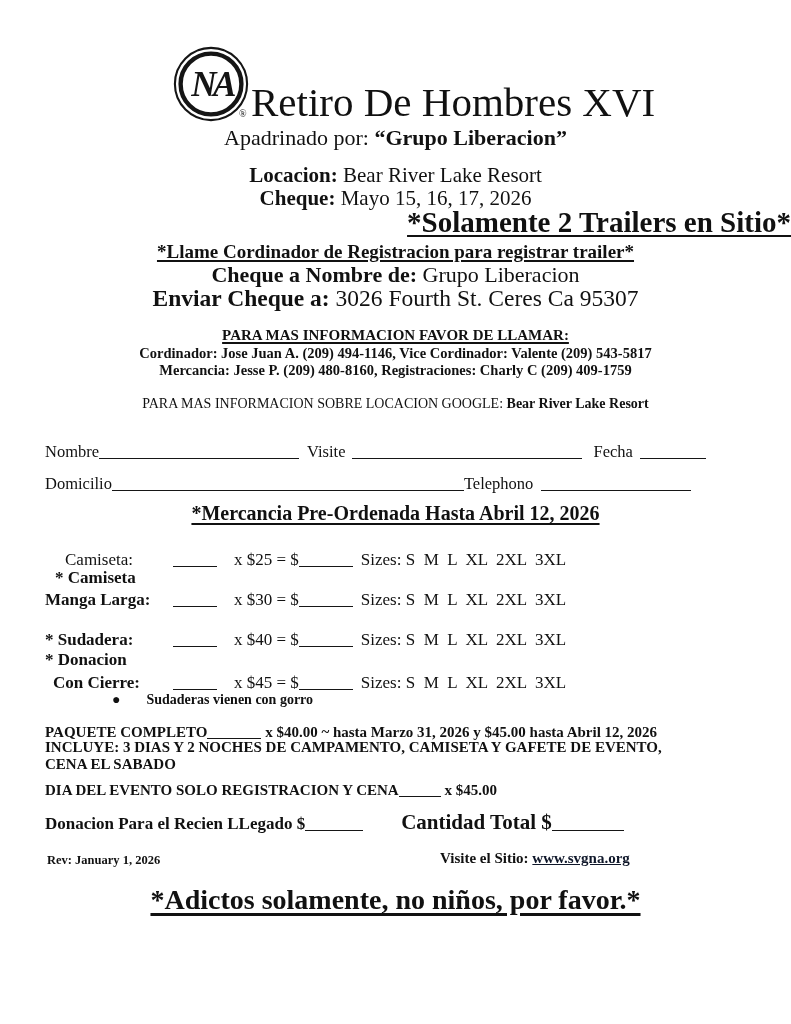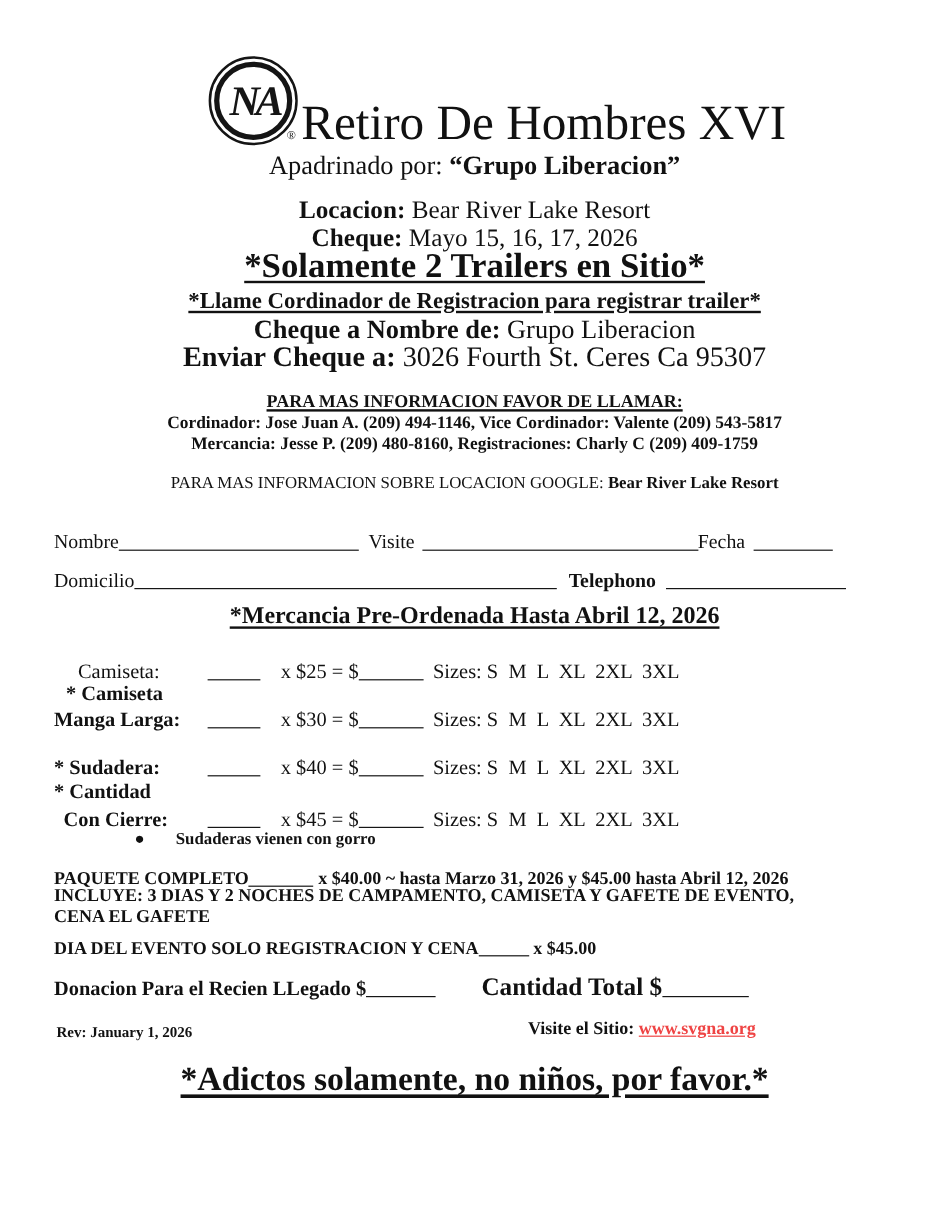--- a/index.html
+++ b/index.html
@@ -24,37 +24,37 @@
   .w44{width:44px}.w54{width:54px}.w42{width:42px}
   .w58{width:58px}.w72{width:72px}
 
   
   #logo{left:173px;top:46px;}
   #logo .reg{position:absolute;left:66px;top:62px;font-size:10px;}
   #title{left:251px;top:82px;font-size:41px;line-height:1.0;text-align:center;}
   #sponsor{top:125px;font-size:22px;}
   #location{top:163px;font-size:21px;}
   #date{top:186px;font-size:21px;}
-  #trailers{top:206px;font-size:29px;}
+  #trailers{top:206px;font-size:29px;text-align:right;}
   #llame{top:241px;font-size:19px;}
   #cheque{top:262px;font-size:22px;}
   #enviar{top:285px;font-size:23.5px;}
 
   #contact-heading{top:327px;font-size:15px;}
   #contact1{top:345px;font-size:14.5px;}
   #contact2{top:362px;font-size:14.5px;}
   #google{top:396px;font-size:14px;}
 
   
   .formrow{left:45px;display:flex;align-items:baseline;font-size:16.5px;}
   #row-nombre{top:440px;}
   #row-domicilio{top:472px;}
   .lbl-email{margin-left:8px;margin-right:6px;}
-  .lbl-fecha{margin-right:7px;}
-  .lbl-telephono{margin-left:10px;margin-right:8px;font-weight:bold;}
+  .lbl-fecha{margin-left:12px;margin-right:7px;}
+  .lbl-telephono{margin-right:8px;}
 
   #merch-heading{top:502px;font-size:20px;}
 
   
   .mrow{left:45px;display:flex;align-items:baseline;font-size:17px;}
   .mlabel{display:inline-block;width:128px;flex-shrink:0;}
   .indent20{padding-left:20px;box-sizing:border-box;}
   .indent8{padding-left:8px;box-sizing:border-box;}
   .mprice{margin-left:17px;}
   .msizes{margin-left:8px;}
@@ -166,57 +166,57 @@
   </div>
 
   <div class="abs mrow" id="mrow-3">
     <span class="mlabel b">* Sudadera:</span>
     <span class="bl w44"></span>
     <span class="mprice">x $40 = $</span>
     <span class="bl w54"></span>
     <span class="msizes pre">Sizes: S  M  L  XL  2XL  3XL</span>
   </div>
 
-  <div class="abs prelabel b" id="pre-2">* Cantidad</div>
+  <div class="abs prelabel b" id="pre-2">* Donacion</div>
   <div class="abs mrow" id="mrow-4">
     <span class="mlabel b indent8">Con Cierre:</span>
     <span class="bl w44"></span>
     <span class="mprice">x $45 = $</span>
     <span class="bl w54"></span>
     <span class="msizes pre">Sizes: S  M  L  XL  2XL  3XL</span>
   </div>
 
   <div class="abs b" id="bullet-line">
     <span>●</span>
     <span class="btxt">Sudaderas vienen con gorro</span>
   </div>
 
   <div class="abs pkg b" id="paq1">
     <span>PAQUETE COMPLETO</span>
     <span class="bl w54"></span>
     <span class="pre"> x $40.00 ~ hasta Marzo 31, 2026 y $45.00 hasta Abril 12, 2026</span>
   </div>
   <div class="abs b" id="paq2" style="left:45px;">INCLUYE: 3 DIAS Y 2 NOCHES DE CAMPAMENTO, CAMISETA Y GAFETE DE EVENTO,</div>
-  <div class="abs b" id="paq3" style="left:45px;">CENA EL GAFETE</div>
+  <div class="abs b" id="paq3" style="left:45px;">CENA EL SABADO</div>
 
   <div class="abs pkg b" id="dia">
     <span>DIA DEL EVENTO SOLO REGISTRACION Y CENA</span>
     <span class="bl w42"></span>
     <span class="pre"> x $45.00</span>
   </div>
 
   <div class="abs b" id="donacion">
     <span>Donacion Para el Recien LLegado $</span>
     <span class="bl w58"></span>
     <span class="total">Cantidad Total $</span>
     <span class="bl w72"></span>
   </div>
 
   <div class="abs b" id="rev">Rev: January 1, 2026</div>
   <div class="abs b" id="visite">
-    <span>Visite el Sitio: </span><a id="site-link" style="color: #ef4444;">www.svgna.org</a>
+    <span>Visite el Sitio: </span><a id="site-link" style="color: #0f172a;">www.svgna.org</a>
   </div>
 
   <div class="abs center b" id="adictos">
     <span>*Adictos solamente, no niños, por favor.*</span>
   </div>
 
 </div>
 
 </body></html>

